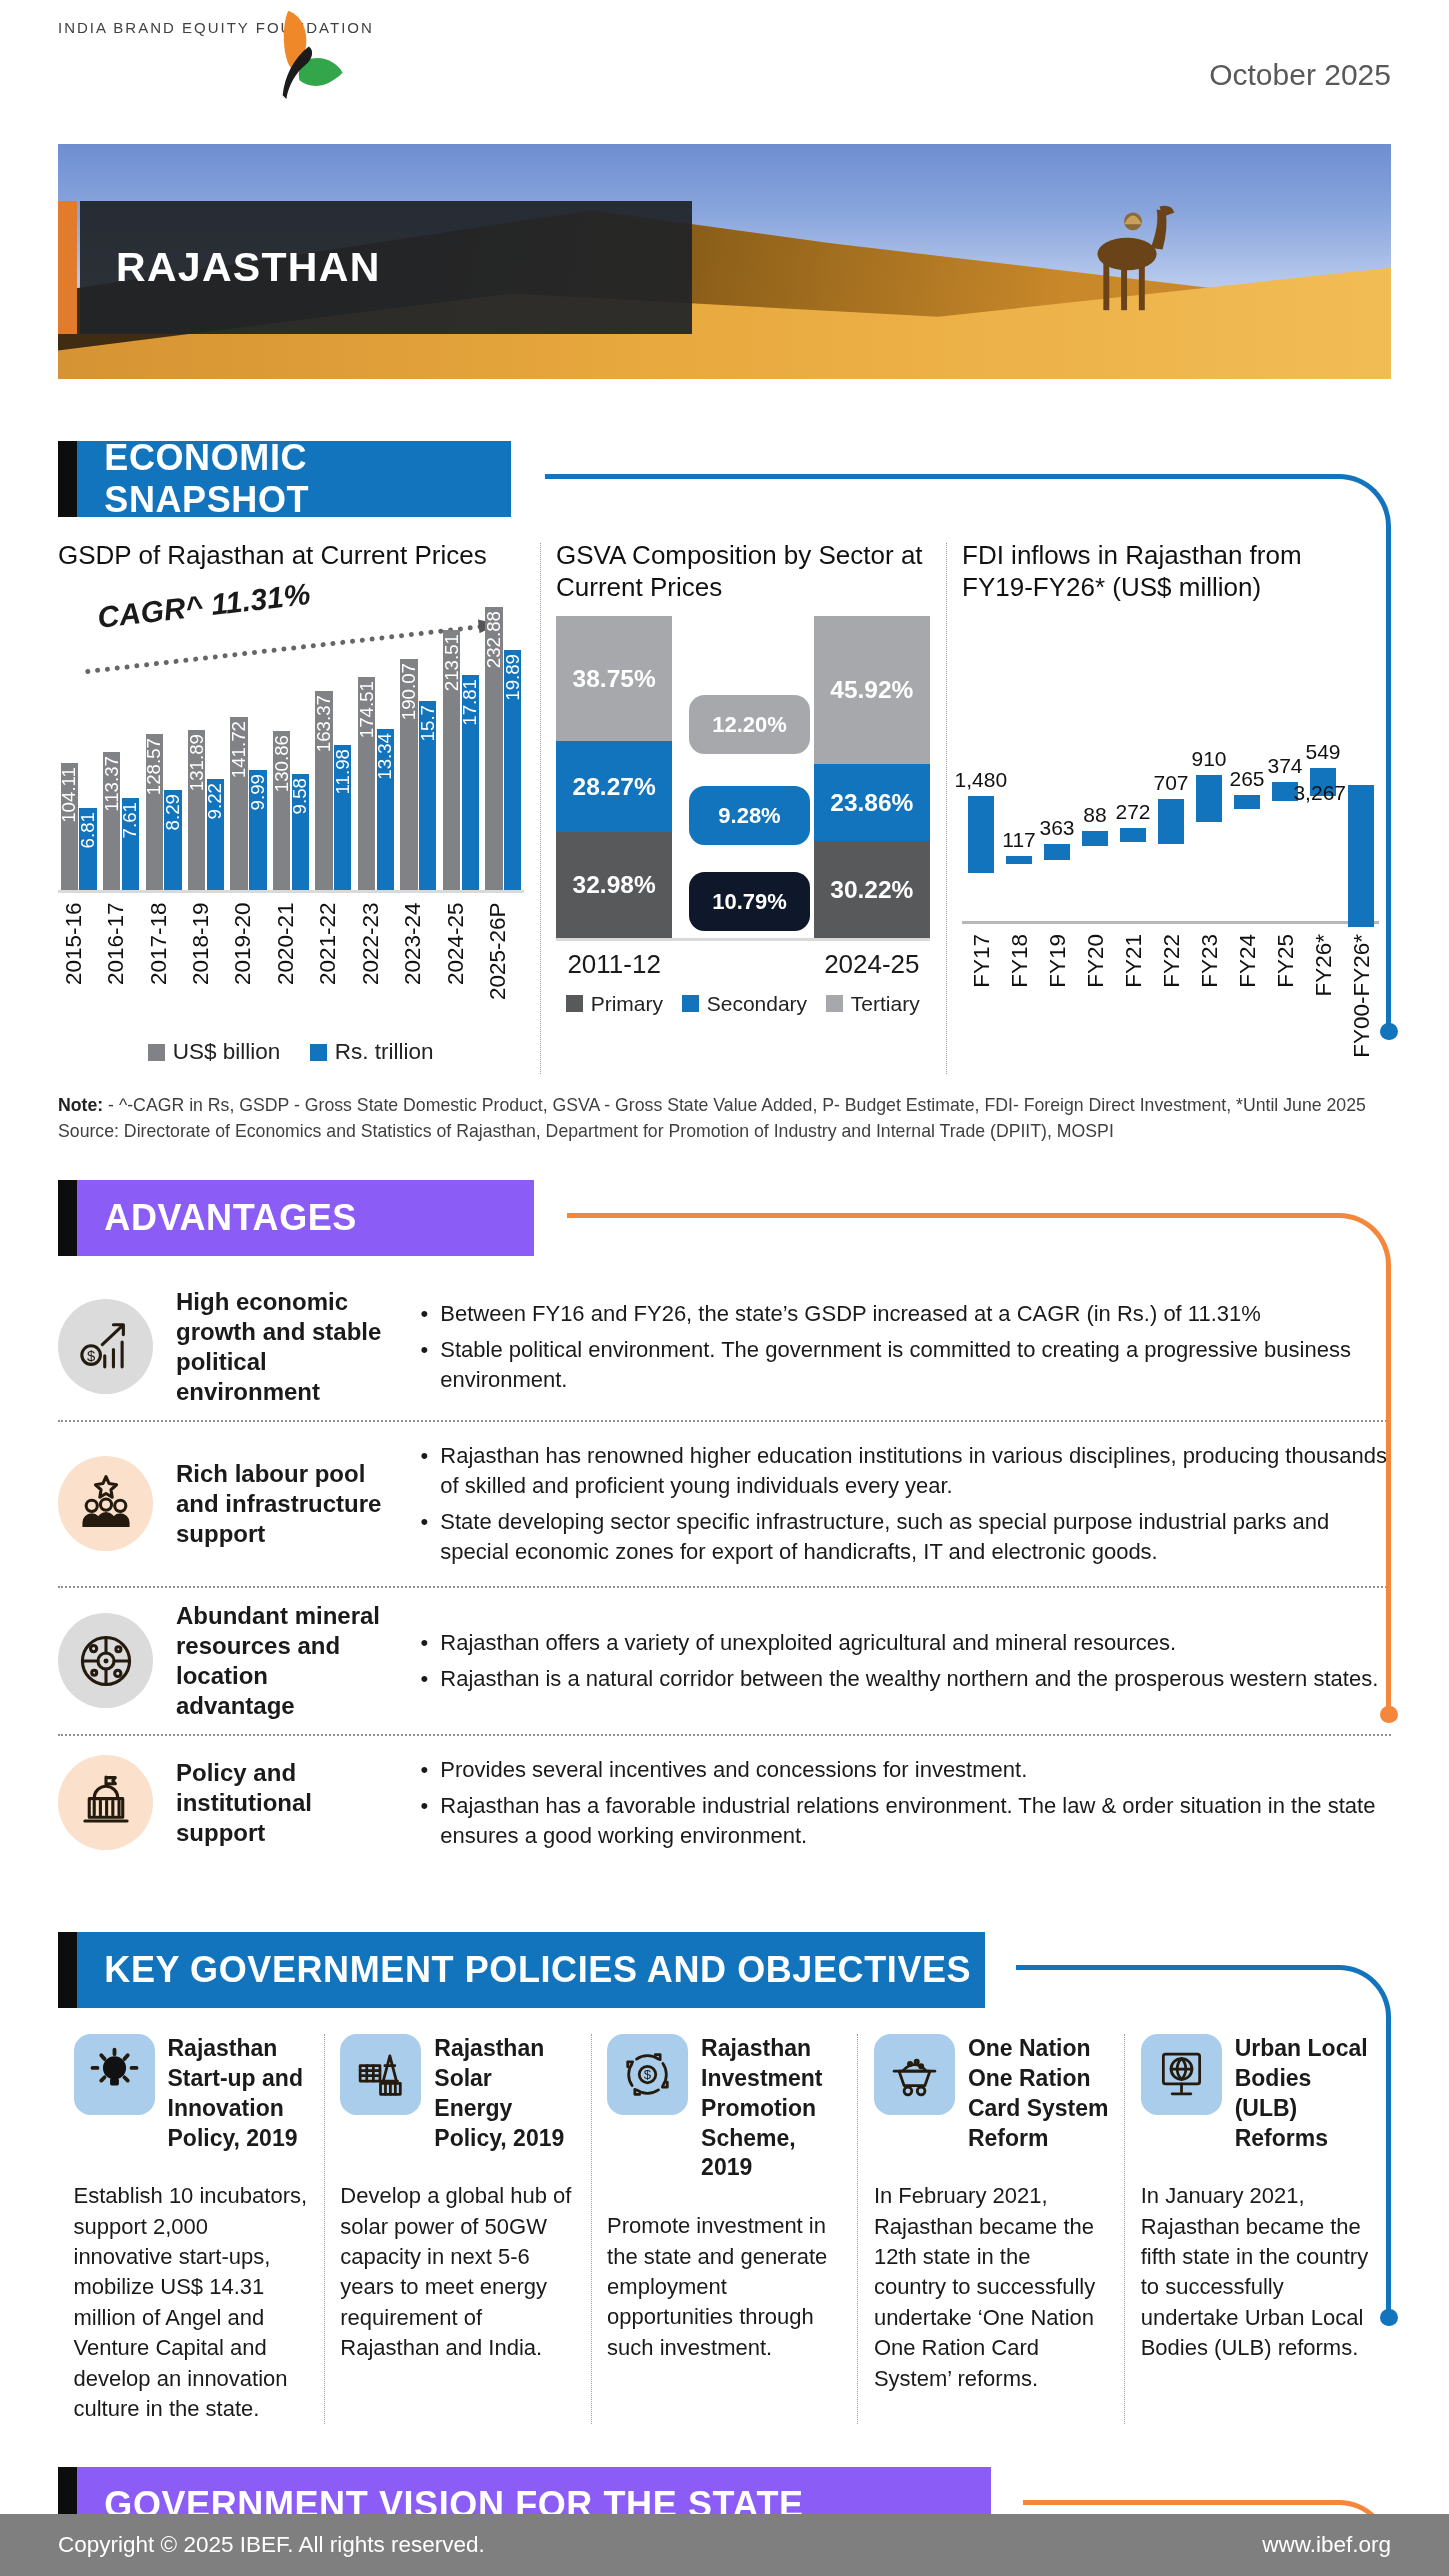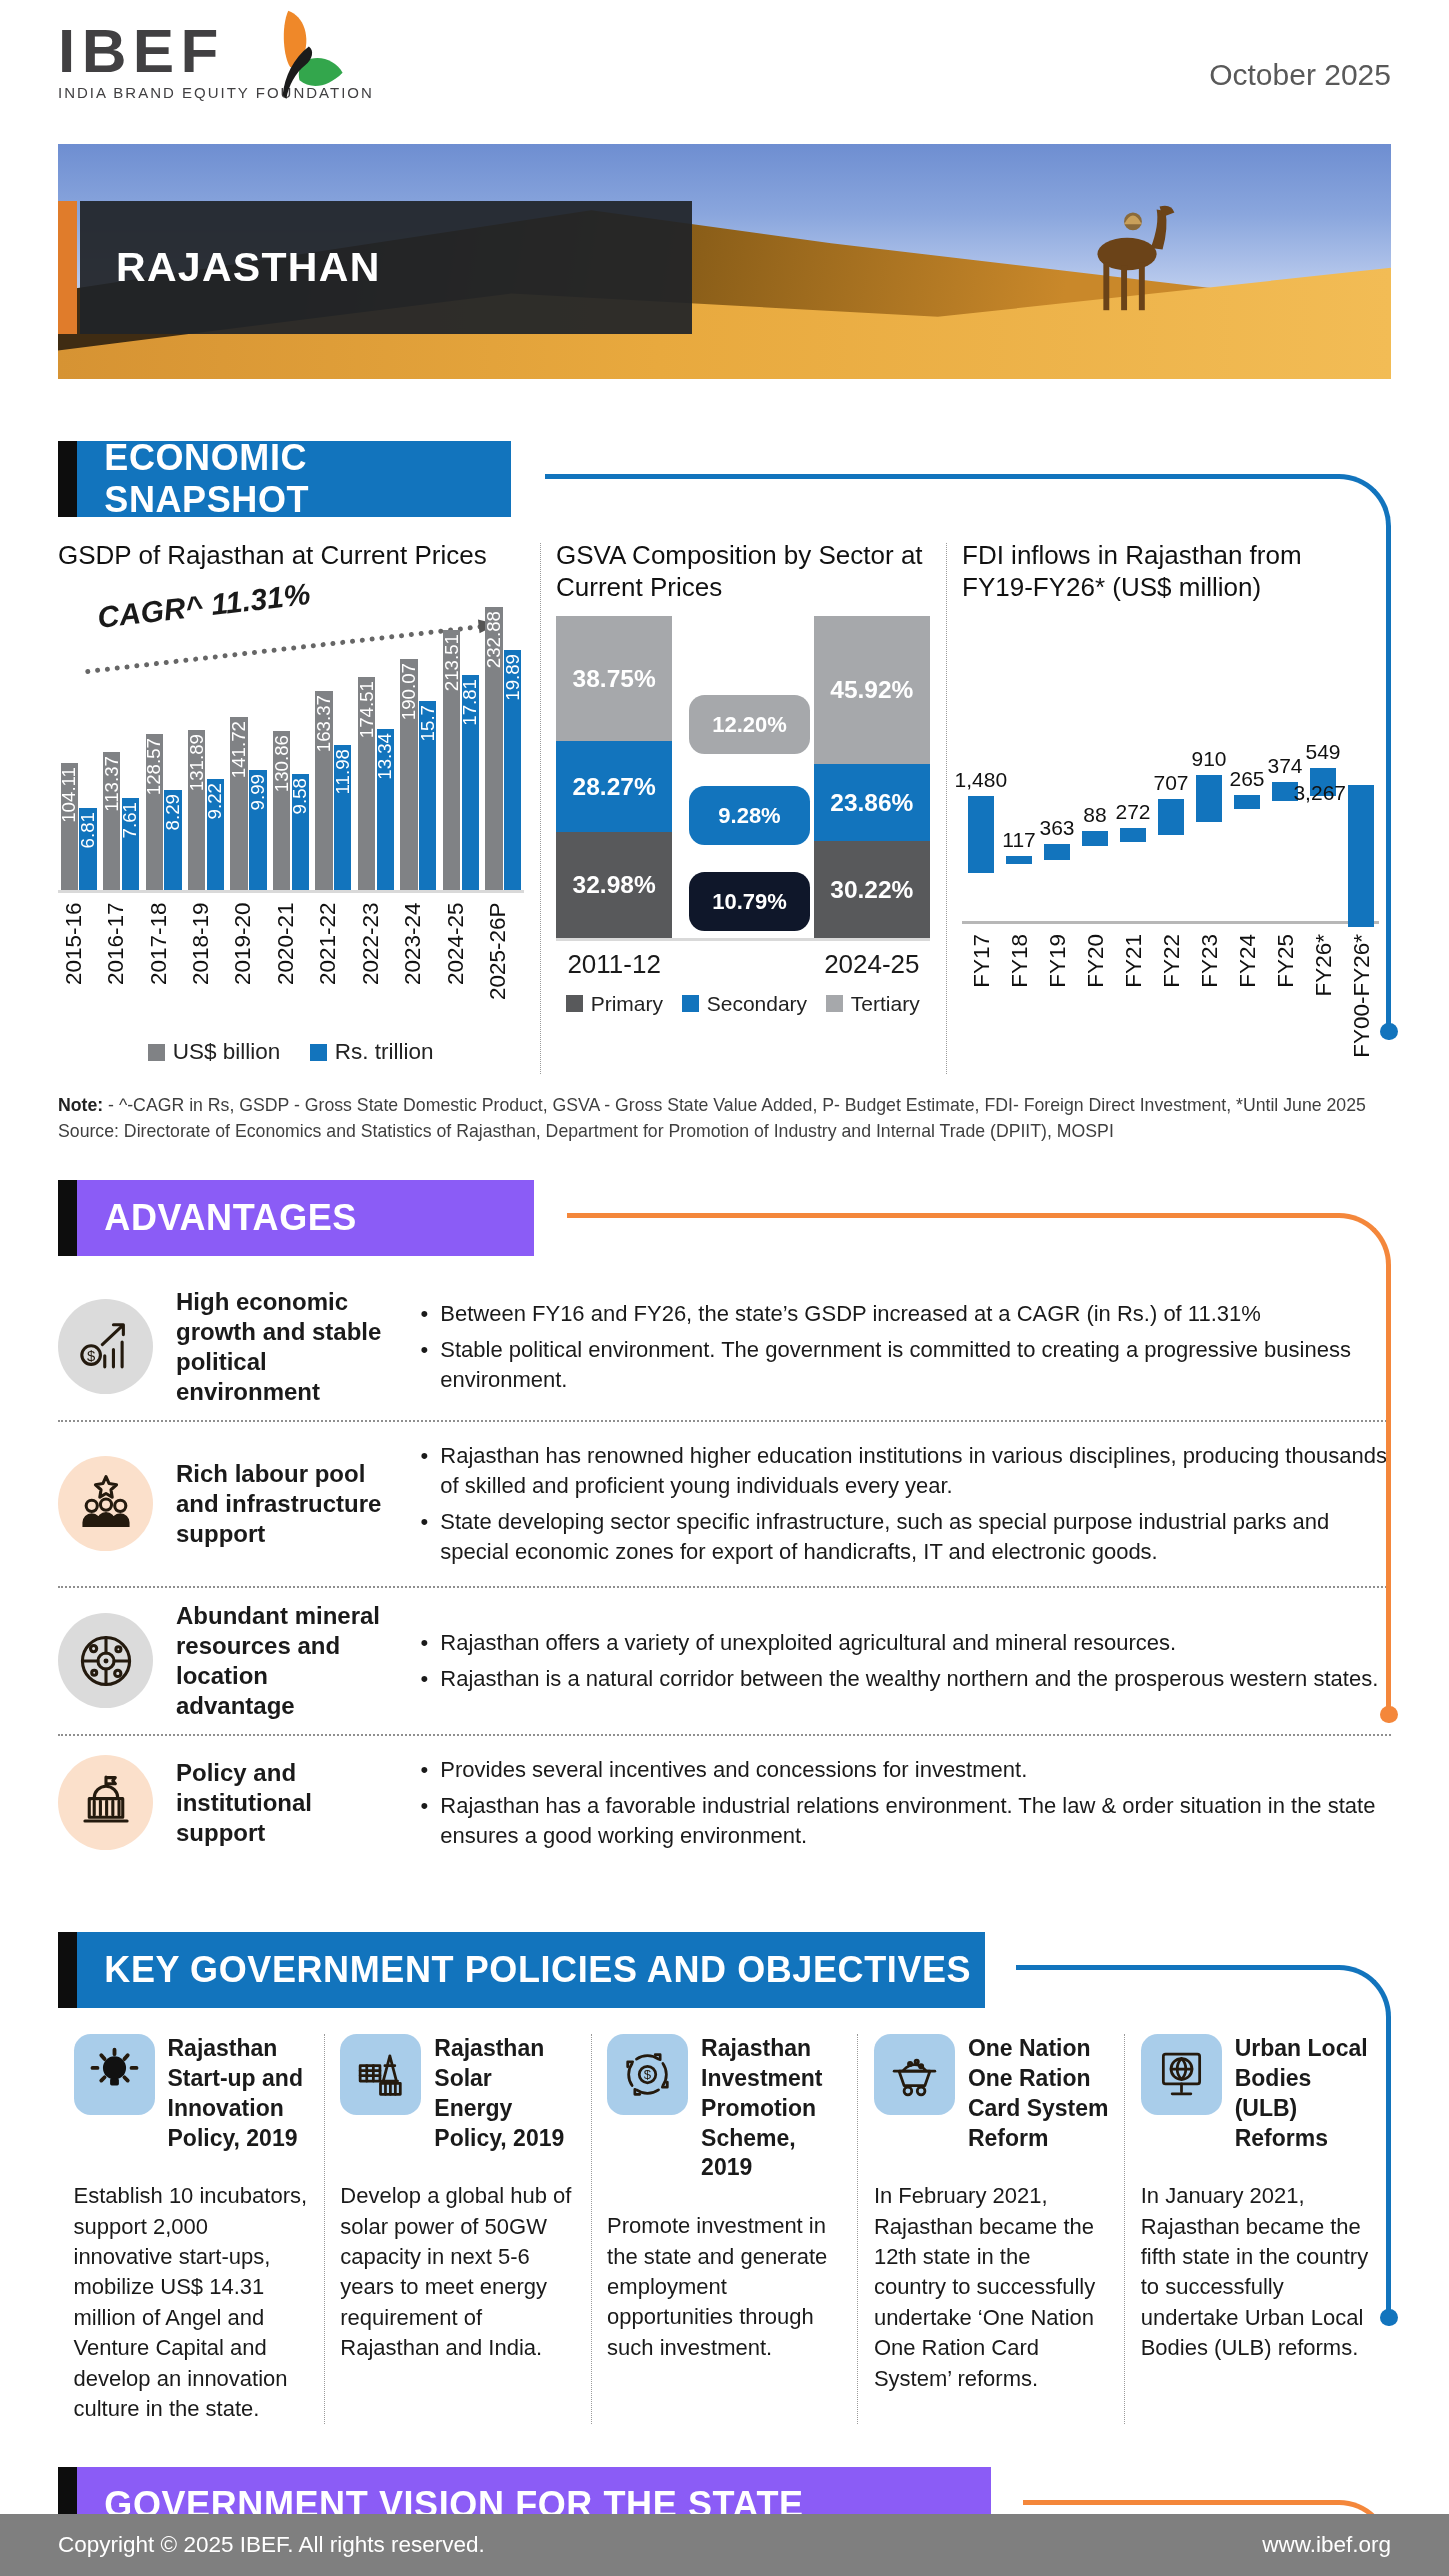--- a/index.html
+++ b/index.html
@@ -124,21 +124,20 @@
   .footer{position:absolute;left:0;right:0;bottom:0;height:62px;background:#7F7F7F;color:#fff;
     display:flex;align-items:center;justify-content:space-between;padding:0 58px;font-size:22.5px;}
 </style>
 </head>
 <body>
 
 <div class="page">
 
   <div class="hdr">
     <div class="logo">
-      <div class="logo-text">IBEF</div>
       <div class="logo-bird">
         <svg width="97" height="103" viewBox="0 0 100 110">
           <path d="M38 2 C55 8 62 30 54 52 C50 60 44 64 40 62 C33 52 30 20 38 2z" fill="#EF8829"></path>
           <path d="M55 56 C70 48 88 54 96 68 C80 84 62 86 50 76 C48 68 50 60 55 56z" fill="#33A64C"></path>
           <path d="M60 40 C66 44 64 54 56 60 C46 68 38 82 36 96 L32 92 C34 72 44 52 60 40z" fill="#1b1b1b"></path>
         </svg>
       </div>
       <div class="logo-sub">INDIA BRAND EQUITY FOUNDATION</div>
     </div>
     <div class="hdr-date">October 2025</div>
@@ -357,21 +356,21 @@
             </div>
             <div class="fdi-bar" style="left: 82px; bottom: 61px; height: 15.5px;">
               <div class="fdi-val">363</div>
             </div>
             <div class="fdi-bar" style="left: 120px; bottom: 75px; height: 15px; text-align: center;">
               <div class="fdi-val">88</div>
             </div>
             <div class="fdi-bar" style="left: 158px; bottom: 79px; height: 14px;">
               <div class="fdi-val">272</div>
             </div>
-            <div class="fdi-bar" style="left: 196px; bottom: 86px; height: 36px;">
+            <div class="fdi-bar" style="left: 196px; bottom: 77px; height: 45px;">
               <div class="fdi-val">707</div>
             </div>
             <div class="fdi-bar" style="left: 234px; bottom: 99px; height: 47px;">
               <div class="fdi-val">910</div>
             </div>
             <div class="fdi-bar" style="left: 272px; bottom: 112px; height: 14px;">
               <div class="fdi-val">265</div>
             </div>
             <div class="fdi-bar" style="left: 310px; bottom: 120px; height: 18.7px;">
               <div class="fdi-val">374</div>

